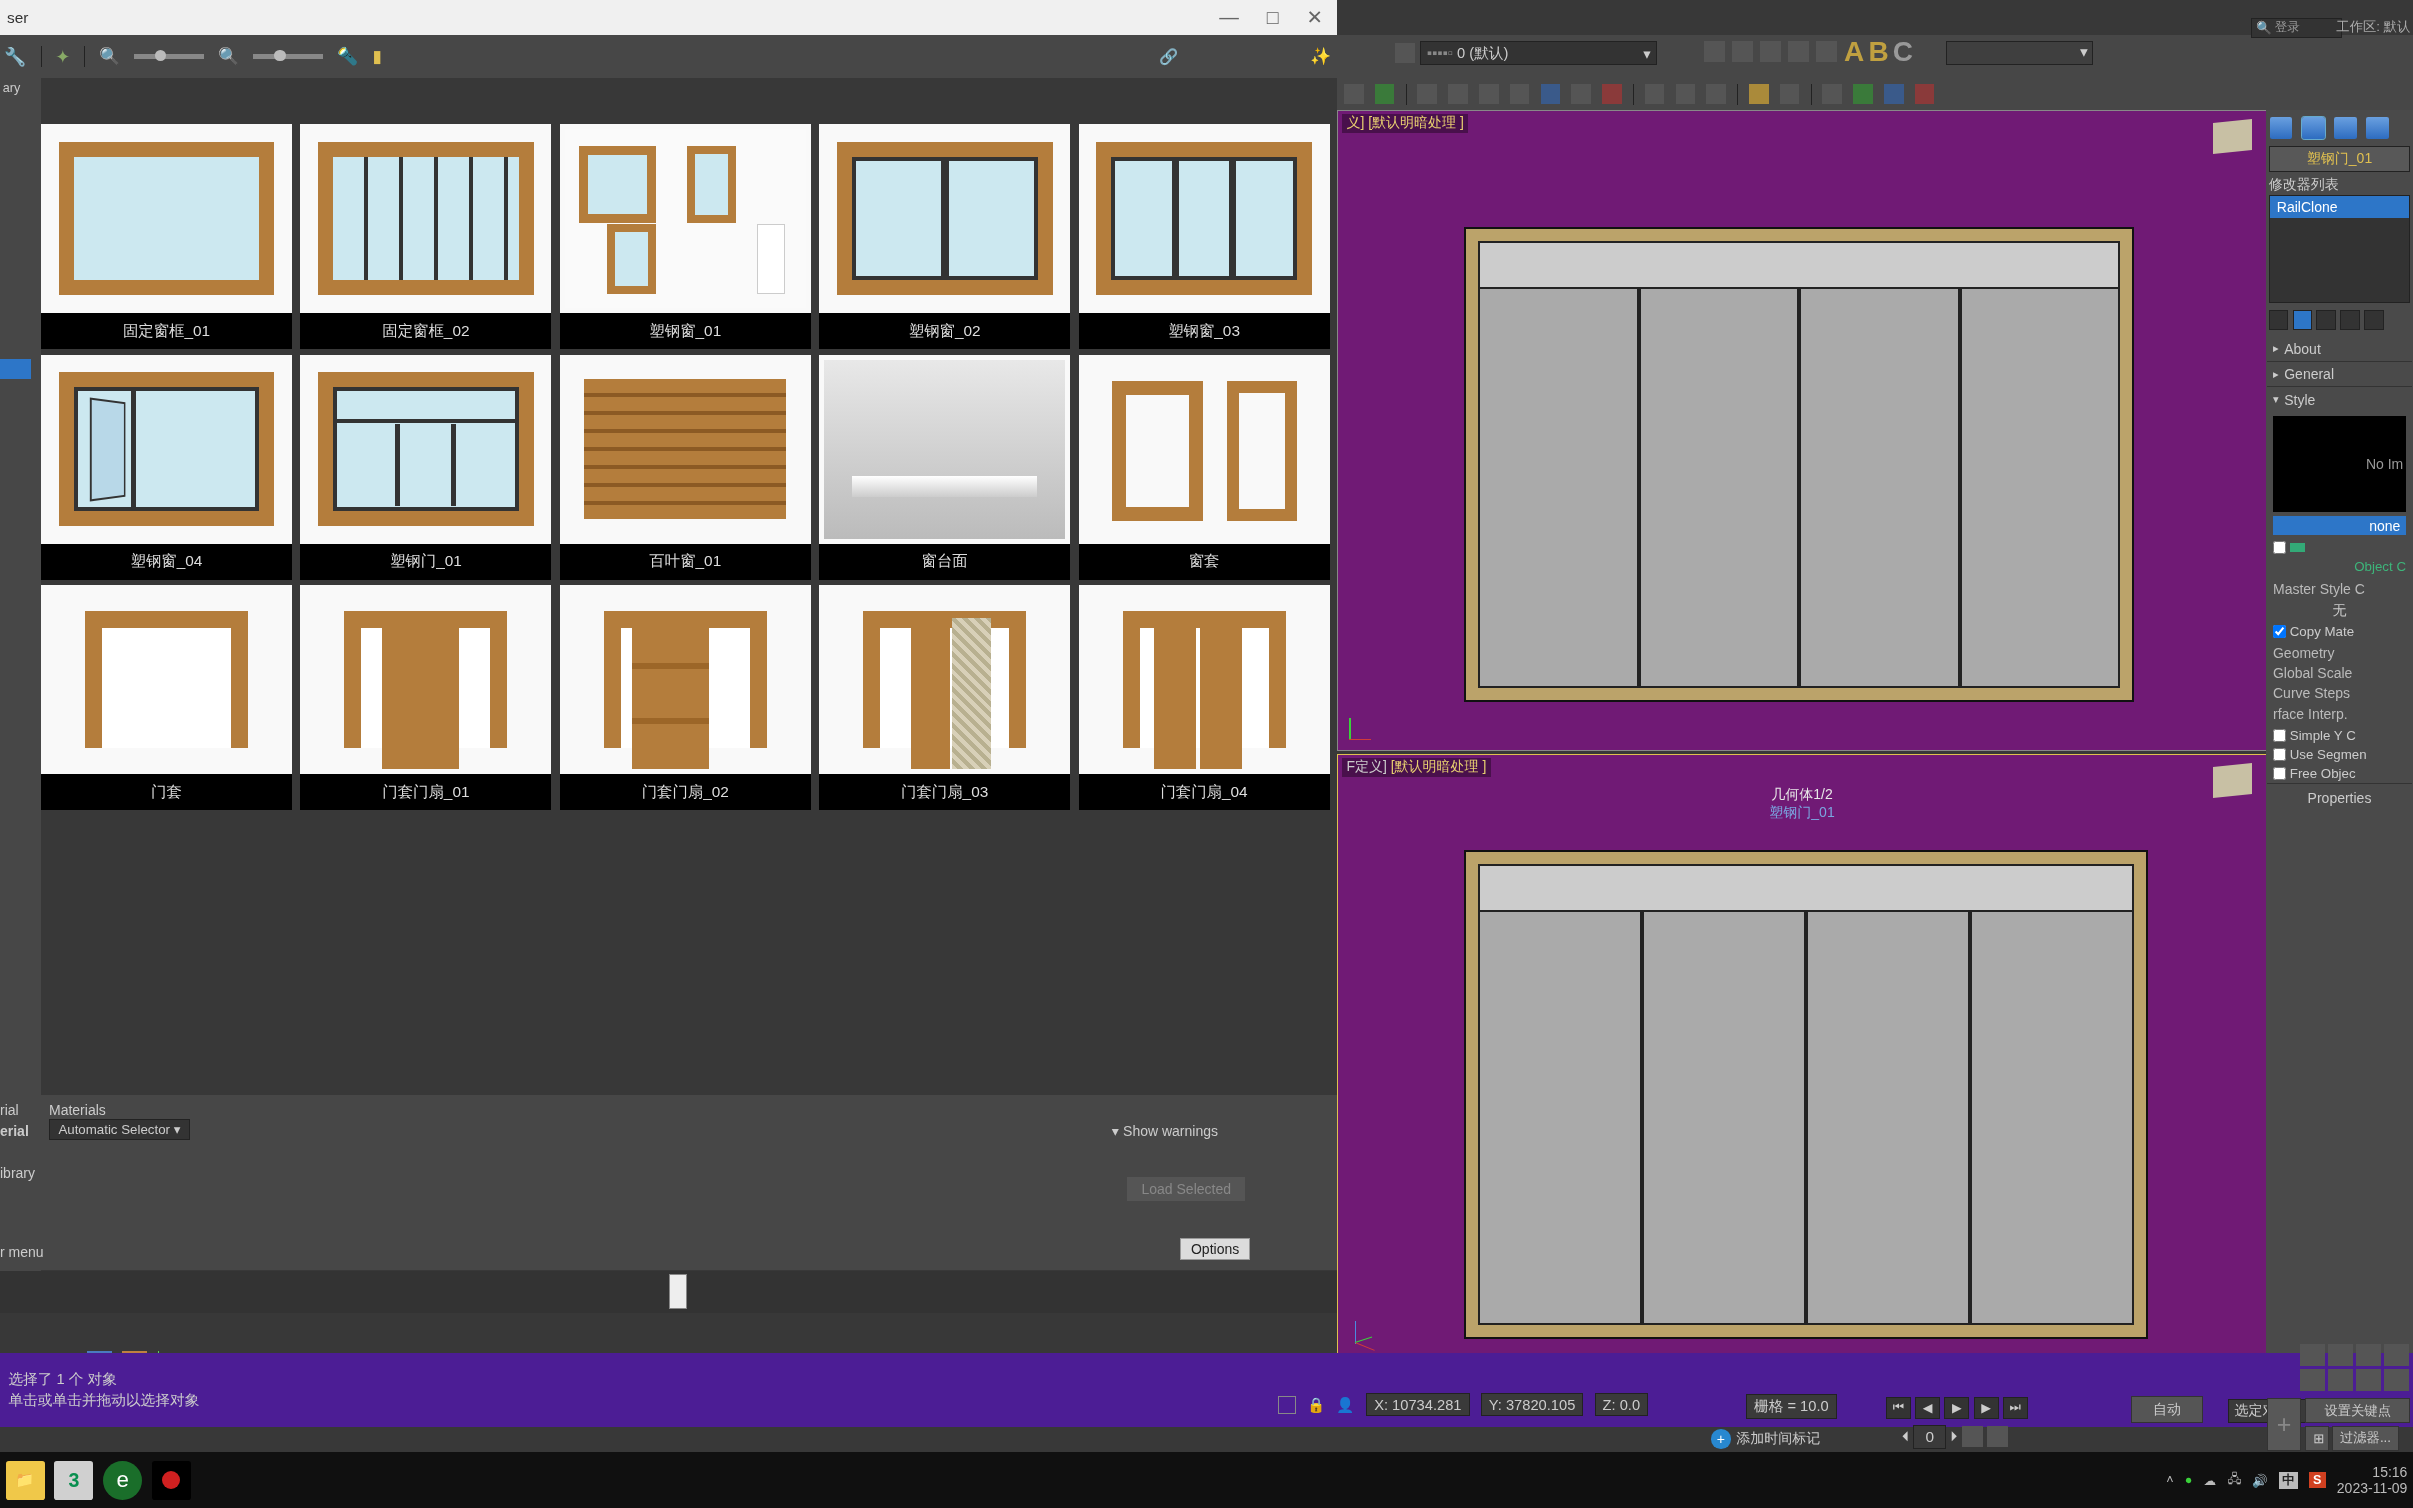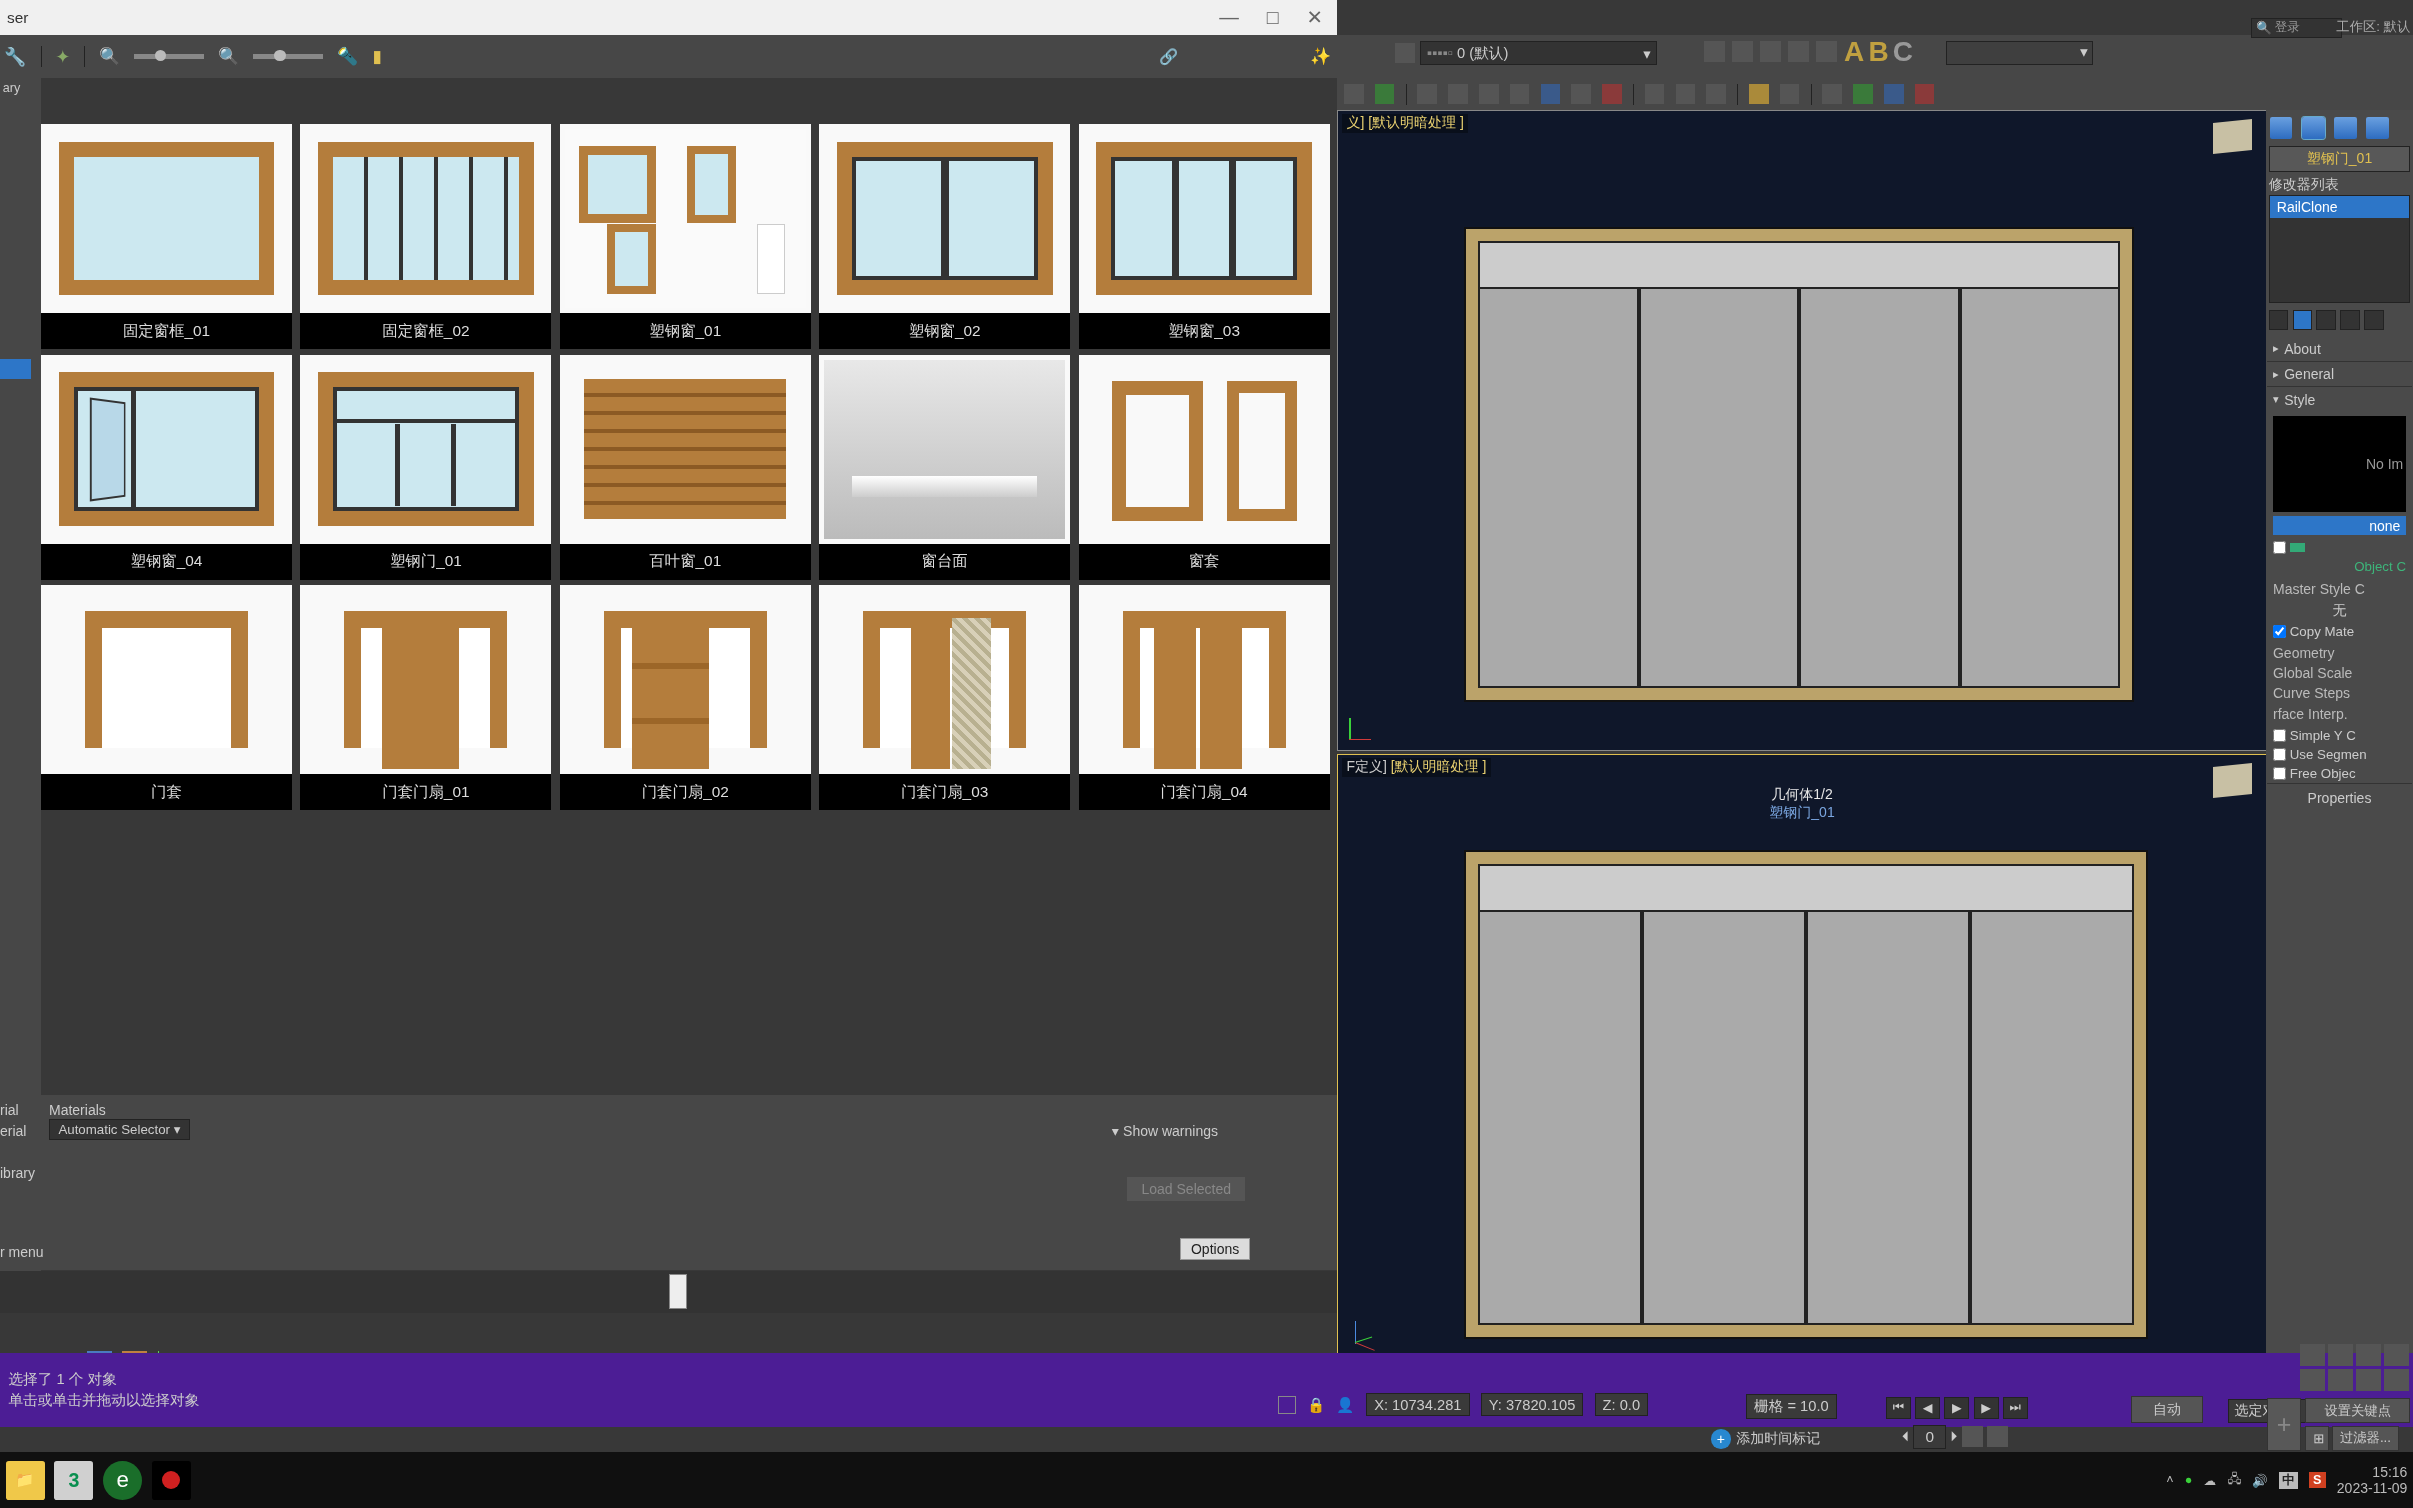--- a/index.html
+++ b/index.html
@@ -59,21 +59,21 @@
 
 .timeline-strip { position:absolute; left:0; top:1271px; width:1337px; height:42px; background:#333;}
 .timeline-strip .mark { position:absolute; left:669px; top:2.8px; width:18px; height:35px; background:#eee; border:1.4px solid #888;}
 .tl-icons { position:absolute; left:87px; top:1351px; display:flex; gap:9.8px;}
 .tl-icons .i { width:25px; height:25px;}
 .axis-ind { position:absolute; left:158px; top:1341px; width:35px; height:35px;}
 .axis-ind::before { content:''; position:absolute; left:0; bottom:0; width:1.4px; height:25px; background:#5ad15a;}
 .axis-ind::after { content:''; position:absolute; left:0; bottom:0; width:25px; height:1.4px; background:#d15a5a;}
 
 
-.viewport { position:absolute; background:#0f172a; border:1.4px solid #888;}
+.viewport { position:absolute; background:#701a75; border:1.4px solid #888;}
 .vp1 { left:1337px; top:110px; width:930px; height:641px;}
 .vp2 { left:1337px; top:754px; width:930px; height:606px; border:1.4px solid #e0c050;}
 .vp-label { position:absolute; left:4.2px; top:2.8px; background:rgba(0,0,0,0.35); padding:0.7px 4.2px; font-size:14px;}
 .vp-label .y { color:#e8d070;}
 .vp-cube { position:absolute; right:14px; top:9.8px; width:39px; height:31px; background:#c8c0a4; transform:skewY(-6deg);}
 .door-model { position:absolute; background:#bba36a; }
 .door-model .inner { position:absolute; inset:14px; background:#ccc;}
 .door-model .inner .hd { position:absolute; top:0; left:0; right:0; height:46px; background:#ccc; border:2.1px solid #222; border-bottom:none;}
 .door-model .inner .panels { position:absolute; top:46px; bottom:0; left:0; right:0; display:flex;}
 .door-model .inner .panels .p { flex:1; background:#aaa; border:2.1px solid #222;}
@@ -342,21 +342,21 @@
           <div class="door" style="left:70px;width:42px;"></div>
           <div class="door" style="left:116px;width:42px;"></div>
         </div>
         <div class="label">门套门扇_04</div>
       </div>
   </div>
 </div>
 
 <div class="bottom-panel">
   <div class="l1">rial</div>
-  <div class="l1" style="top:28px;">erial</div>
+  <div class="l1" style="top:28px;font-weight:bold;">erial</div>
   <div class="l2">Materials</div>
   <div class="sel2">Automatic Selector ▾</div>
   <div class="lib">ibrary</div>
   <div class="warn">
       <span>▾</span>
       <span>Show warnings</span>
     </div>
   <div class="load">Load Selected</div>
   <div class="options">Options</div>
   <div class="menu-lbl">r menu</div>

